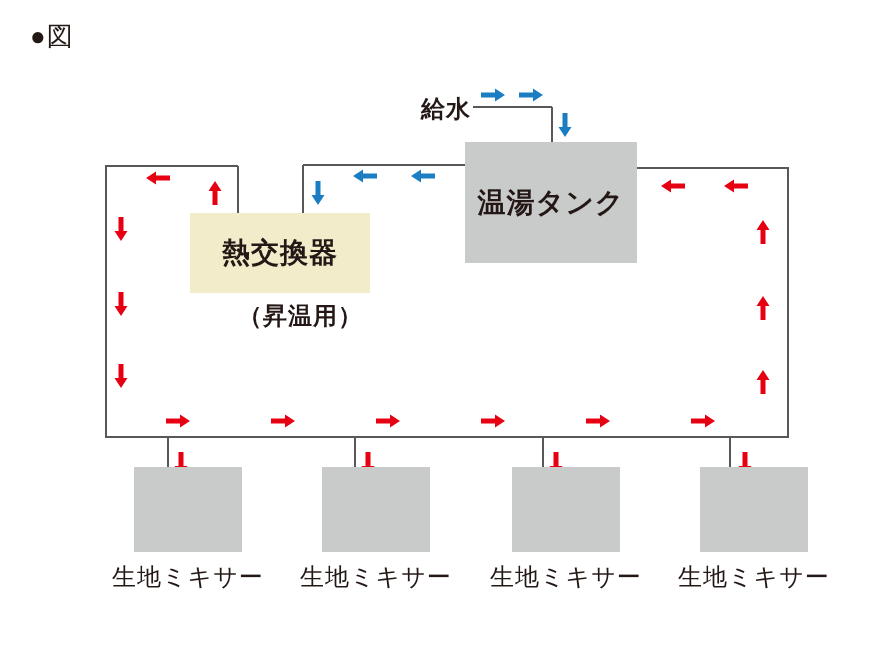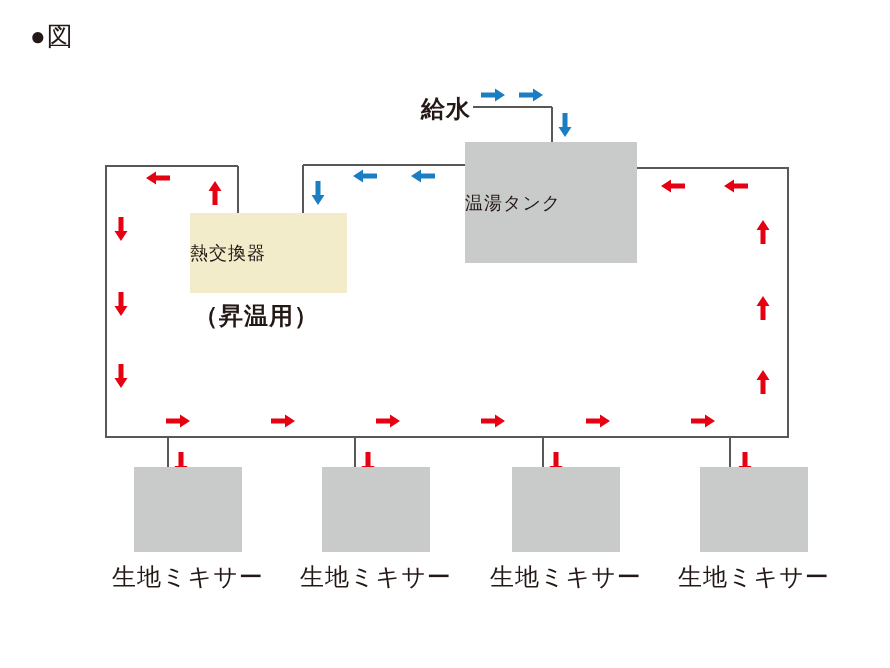--- a/index.html
+++ b/index.html
@@ -23,36 +23,37 @@
   #diagram-svg{
     position:absolute;
     left:0; top:0;
     width:890px;
     height:668px;
   }
   .box{
     position:absolute;
     display:flex;
     align-items:center;
-    justify-content:flex-start;
-    font-size:18px;
+    justify-content:center;
+    font-size:28px;
     letter-spacing:1px;
     white-space:nowrap;
+    font-weight:bold;
   }
   .tank{ left:465px; top:142px; width:172px; height:121px; }
-  .exchanger{ left:190px; top:213px; width:157px; height:80px; }
+  .exchanger{ left:190px; top:213px; width:180px; height:80px; }
   .float-label{
     position:absolute;
     font-size:24px;
     letter-spacing:1px;
     white-space:nowrap;
     font-weight:bold;
   }
   .water-supply-label{ left:421px; top:93px; }
-  .exchanger-note{ left:178px; top:300px; width:157px; text-align:center; }
+  .exchanger-note{ left:206px; top:300px; width:157px; text-align:right; }
   .pipe-label{ left:383px; top:380px; }
   .mixer{
     position:absolute;
     top:467px;
     display:flex;
     flex-direction:column;
     align-items:center;
   }
   .mixer .mixer-box{ width:108px; height:85px; }
   .mixer .mixer-label{

